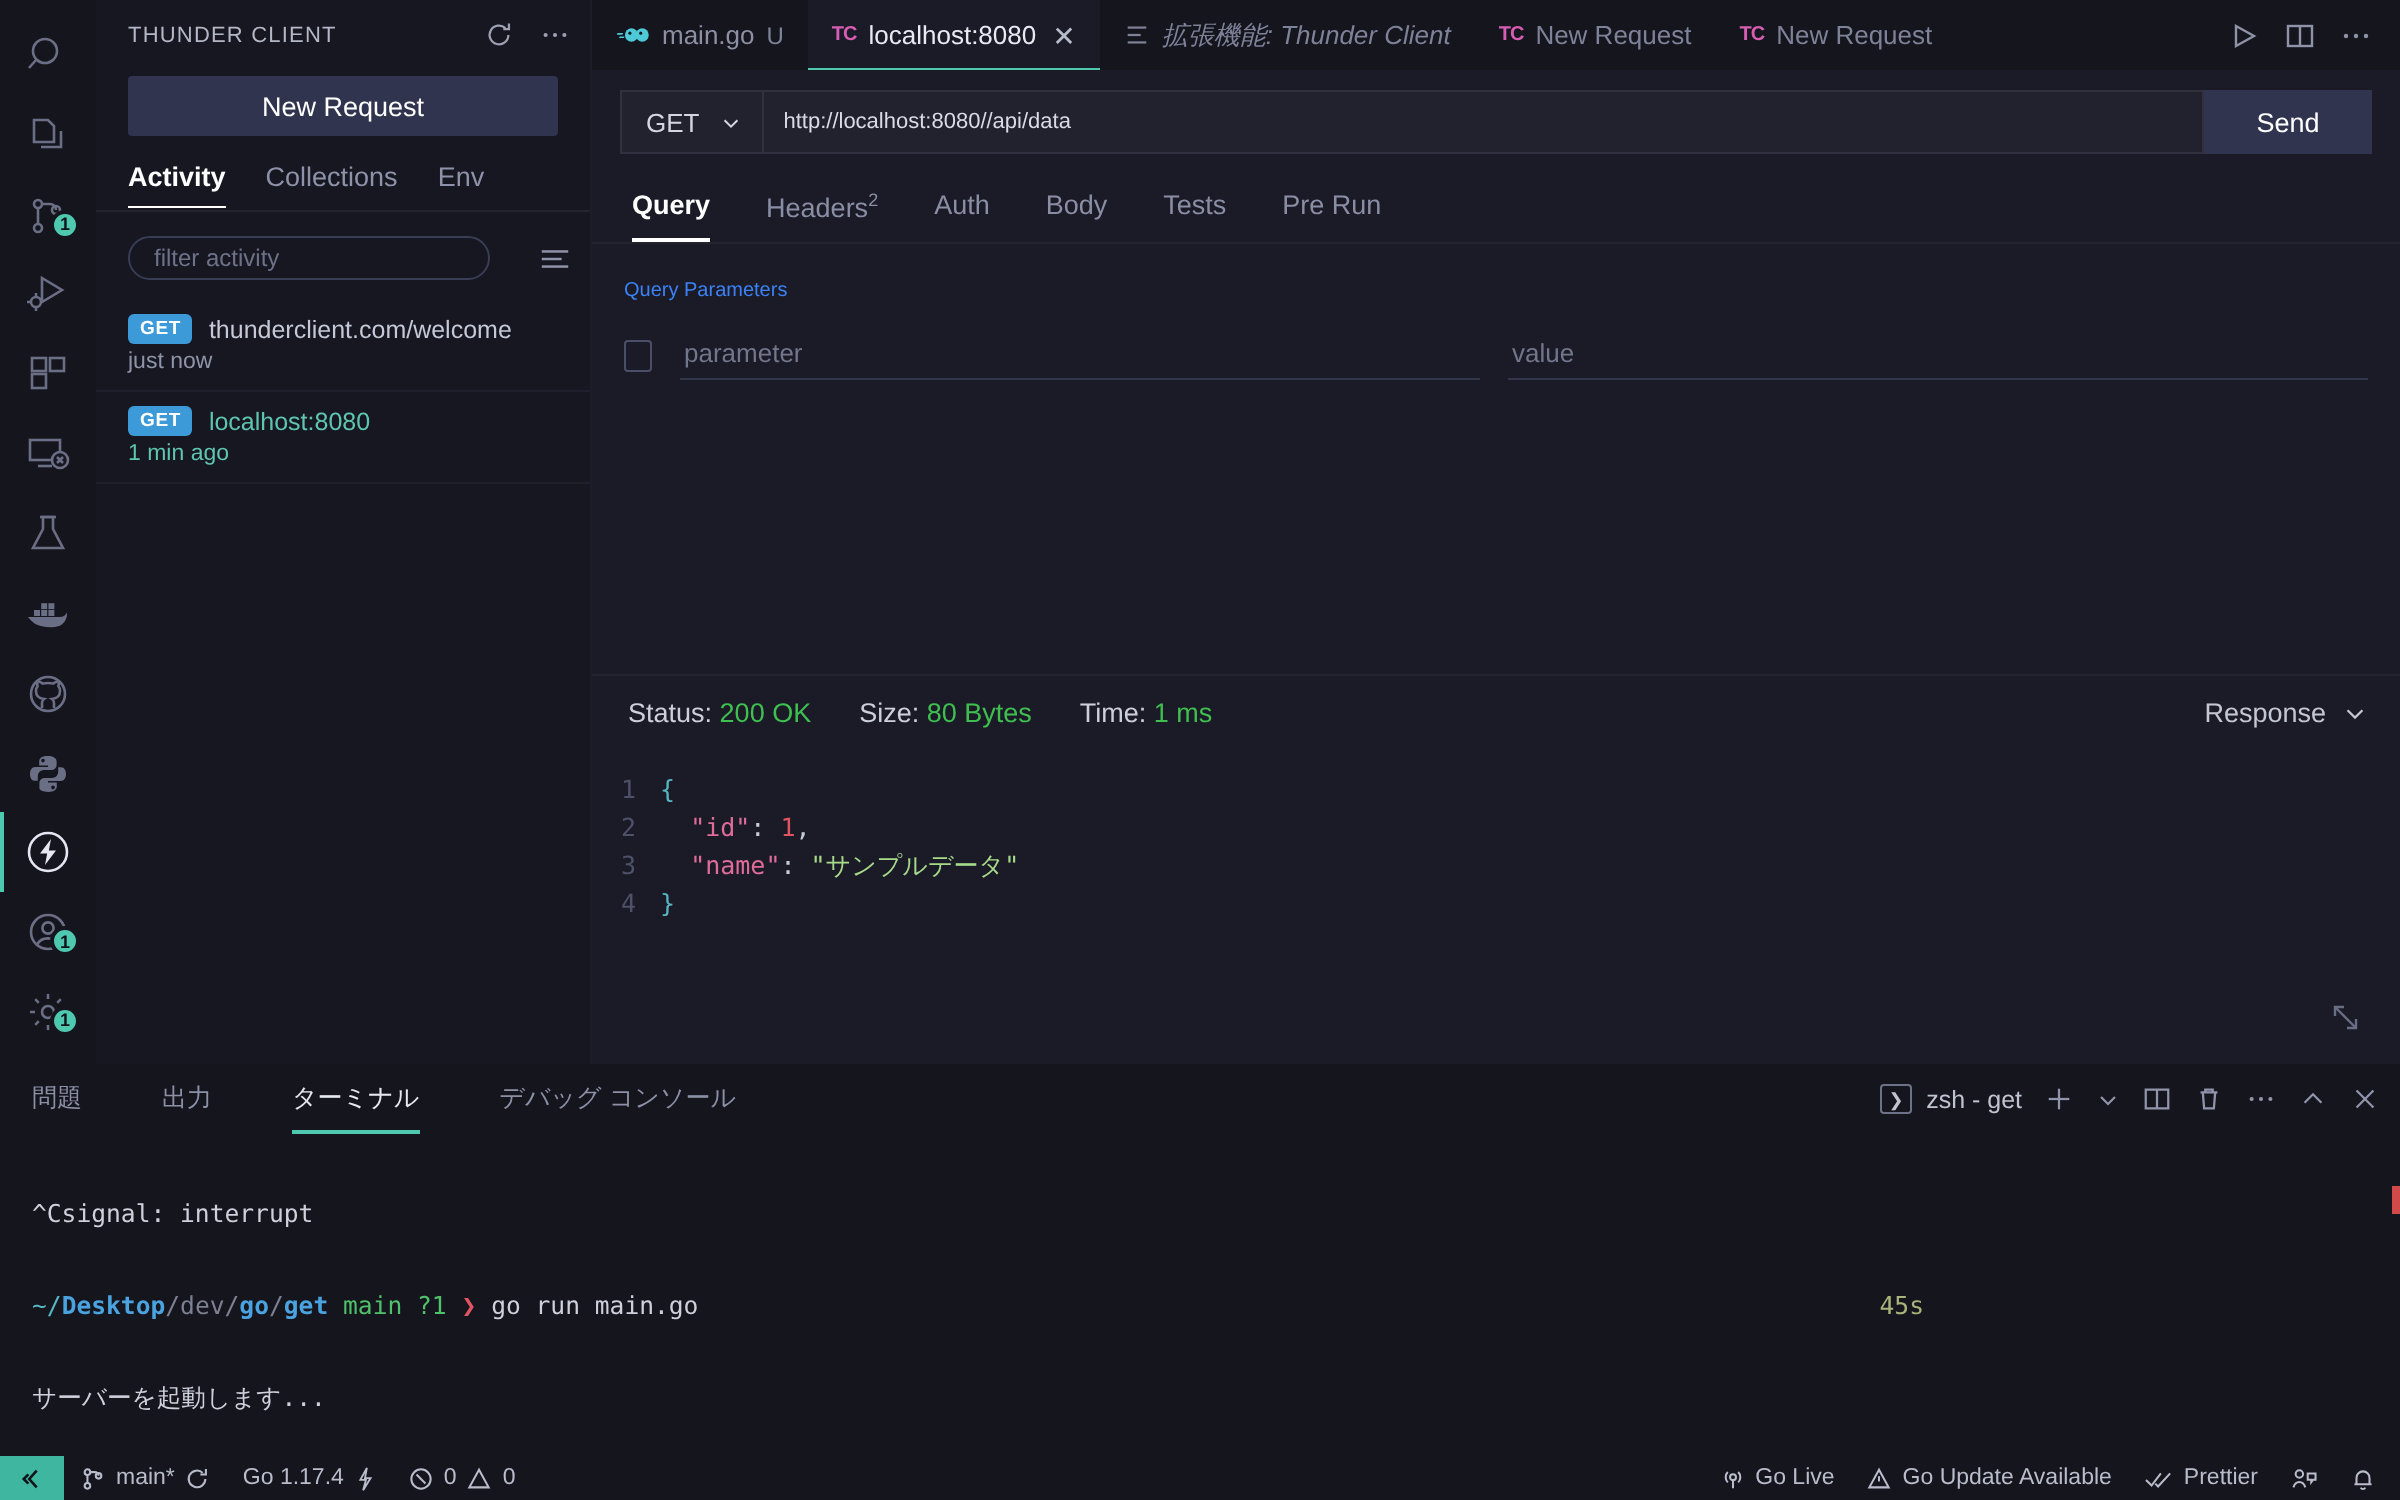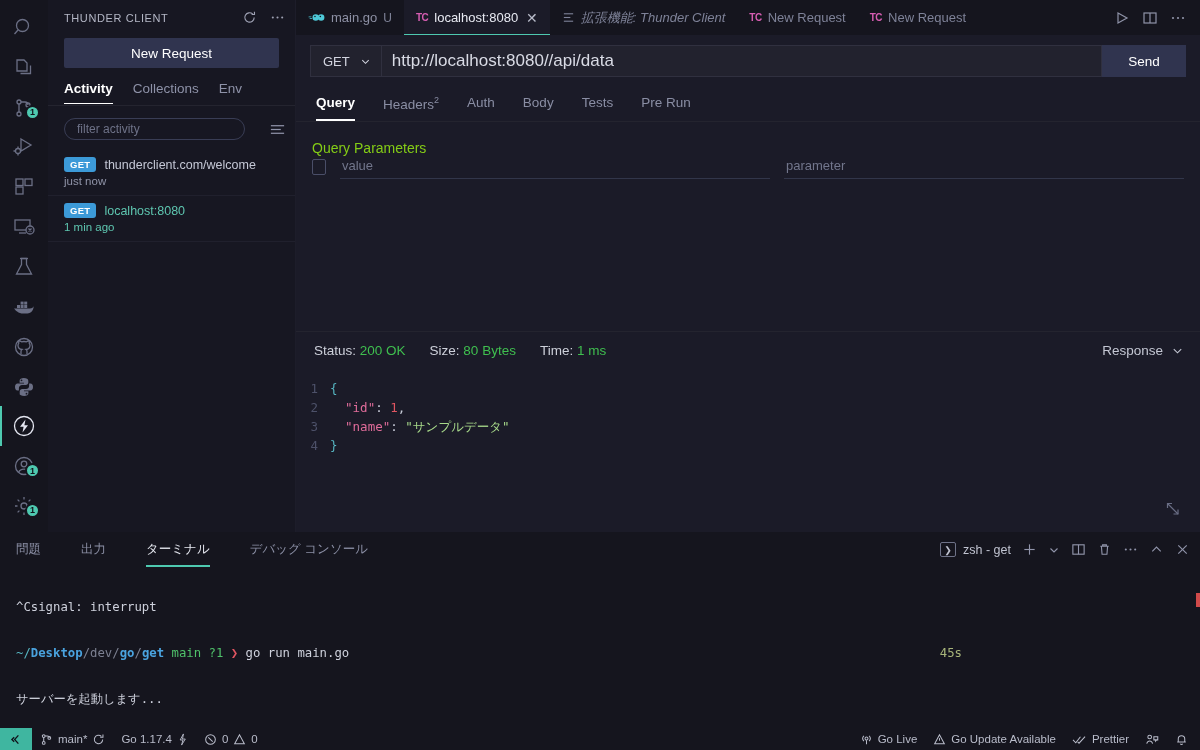--- a/index.html
+++ b/index.html
@@ -107,42 +107,42 @@
 
   
   .urlbar { display: flex; align-items: center; padding: 10px 14px 8px; gap: 0; }
   .method {
     display: flex; align-items: center; gap: 10px; height: 32px; padding: 0 10px 0 12px;
     background: #22222e; border: 1px solid #30303f; border-right: none;
     font-size: 13px; color: #d3d5e0;
   }
   .url-input {
     flex: 1; height: 32px; background: #22222e; border: 1px solid #30303f;
-    border-left: 1px solid #30303f; color: #d9dbe5; font-size: 17px;
+    border-left: 1px solid #30303f; color: #d9dbe5; font-size: 11px;
     font-family: inherit; padding: 0 10px; outline: none;
   }
   .send-btn {
     width: 84px; height: 32px; background: #30344f; color: #fff;
     border: none; font-size: 13.5px; font-family: inherit;
   }
   .req-tabs { display: flex; gap: 0; padding: 0 16px; margin-top: 4px; }
   .req-tab {
     font-size: 13.5px; color: #8a8ea4; padding: 6px 14px 9px; position: relative;
   }
   .req-tab:first-child { padding-left: 4px; }
   .req-tab.active { color: #ffffff; font-weight: bold; }
   .req-tab.active::after {
     content: ""; position: absolute; left: 4px; right: 14px; bottom: 0; height: 1.5px;
     background: #ffffff;
   }
   .sup { font-size: 9px; vertical-align: super; color: #8a8ea4; }
   .divider { height: 1px; background: #24242f; }
 
   .qp-area { padding: 18px 16px 0; }
-  .qp-title { font-size: 14px; color: #84cc16; }
+  .qp-title { font-size: 10px; color: #3b82f6; margin-bottom: 16px; }
   .qp-row { display: flex; align-items: center; gap: 14px; }
   .qp-check {
     width: 14px; height: 16px; border: 1px solid #4a4e68; border-radius: 2px;
     background: transparent; flex: 0 0 14px;
   }
   .qp-field {
     background: transparent; border: none; border-bottom: 1px solid #32364a;
     color: #c9cbd6; font-size: 13px; font-family: inherit; padding: 2px 2px 5px;
     outline: none;
   }
@@ -457,22 +457,22 @@
         <div class="req-tab"><span>Body</span></div>
         <div class="req-tab"><span>Tests</span></div>
         <div class="req-tab"><span>Pre Run</span></div>
       </div>
       <div class="divider"></div>
 
       <div class="qp-area">
         <div class="qp-title">Query Parameters</div>
         <div class="qp-row">
           <span class="qp-check"></span>
+          <input class="qp-field qp-param" placeholder="parameter" style="">
           <input class="qp-field qp-value" placeholder="value" style="">
-          <input class="qp-field qp-param" placeholder="parameter" style="">
         </div>
       </div>
       <div class="spacer-flex"></div>
 
       <div class="resp-sep"></div>
       <div class="resp-head">
         <span class="rh-item"><b>Status:</b> <span class="green">200 OK</span></span>
         <span class="rh-item"><b>Size:</b> <span class="green">80 Bytes</span></span>
         <span class="rh-item"><b>Time:</b> <span class="green">1 ms</span></span>
         <span class="resp-right">

